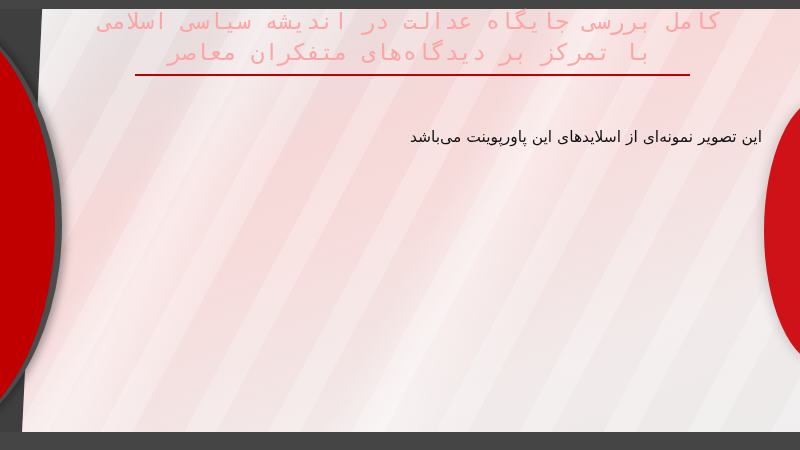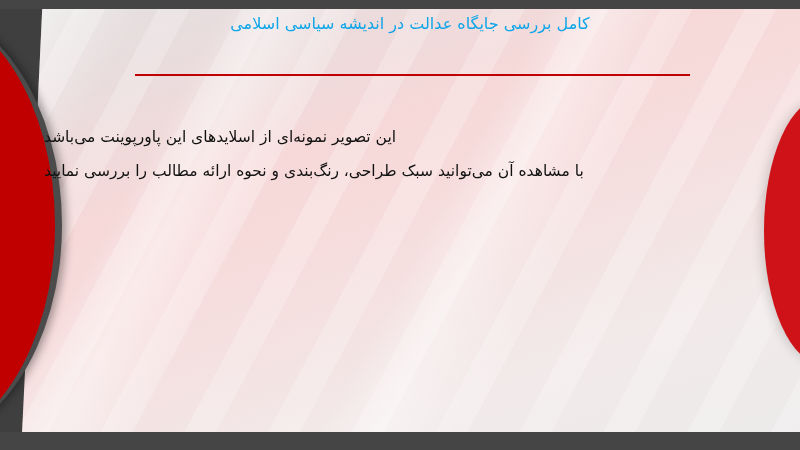--- a/index.html
+++ b/index.html
@@ -93,43 +93,44 @@
   
   .title-block{
     position:absolute;
     left:60px;
     top:8px;
     width:700px;
     text-align:center;
     direction:rtl;
   }
   .title-line{
-    color:#0ea5e9;
-    font-size:16px;
+    color:#fca5a5;
+    font-size:23px;
     line-height:31px;
     font-weight:400;
     letter-spacing:0px;
     white-space:nowrap;
+    font-family:Liberation Mono, monospace;
   }
   .title-rule{
     position:absolute;
     left:135px;
     top:74px;
     width:555px;
     height:2px;
     background:#c00000;
   }
 
   
   .body-block{
     position:absolute;
-    right:56px;
+    right:38px;
     top:120px;
     width:700px;
-    text-align:left;
+    text-align:right;
     direction:rtl;
   }
   .body-line{
     color:#111111;
     font-size:15.5px;
     line-height:34px;
     white-space:nowrap;
     font-weight:400;
   }
 </style>
@@ -140,24 +141,24 @@
 
   <div class="frame-bar top"></div>
 
   <div class="page"></div>
 
   <div class="left-arc"></div>
   <div class="right-ellipse"></div>
 
   <div class="title-block">
     <div class="title-line">کامل بررسی جایگاه عدالت در اندیشه سیاسی اسلامی</div>
+    <div class="title-line">با تمرکز بر دیدگاه‌های متفکران معاصر</div>
   </div>
 
   <div class="title-rule"></div>
 
   <div class="body-block">
     <div class="body-line">این تصویر نمونه‌ای از اسلایدهای این پاورپوینت می‌باشد</div>
-    <div class="body-line">با مشاهده آن می‌توانید سبک طراحی، رنگ‌بندی و نحوه ارائه مطالب را بررسی نمایید</div>
   </div>
 
   <div class="frame-bar bottom"></div>
 
 </div>
 
 </body></html>

